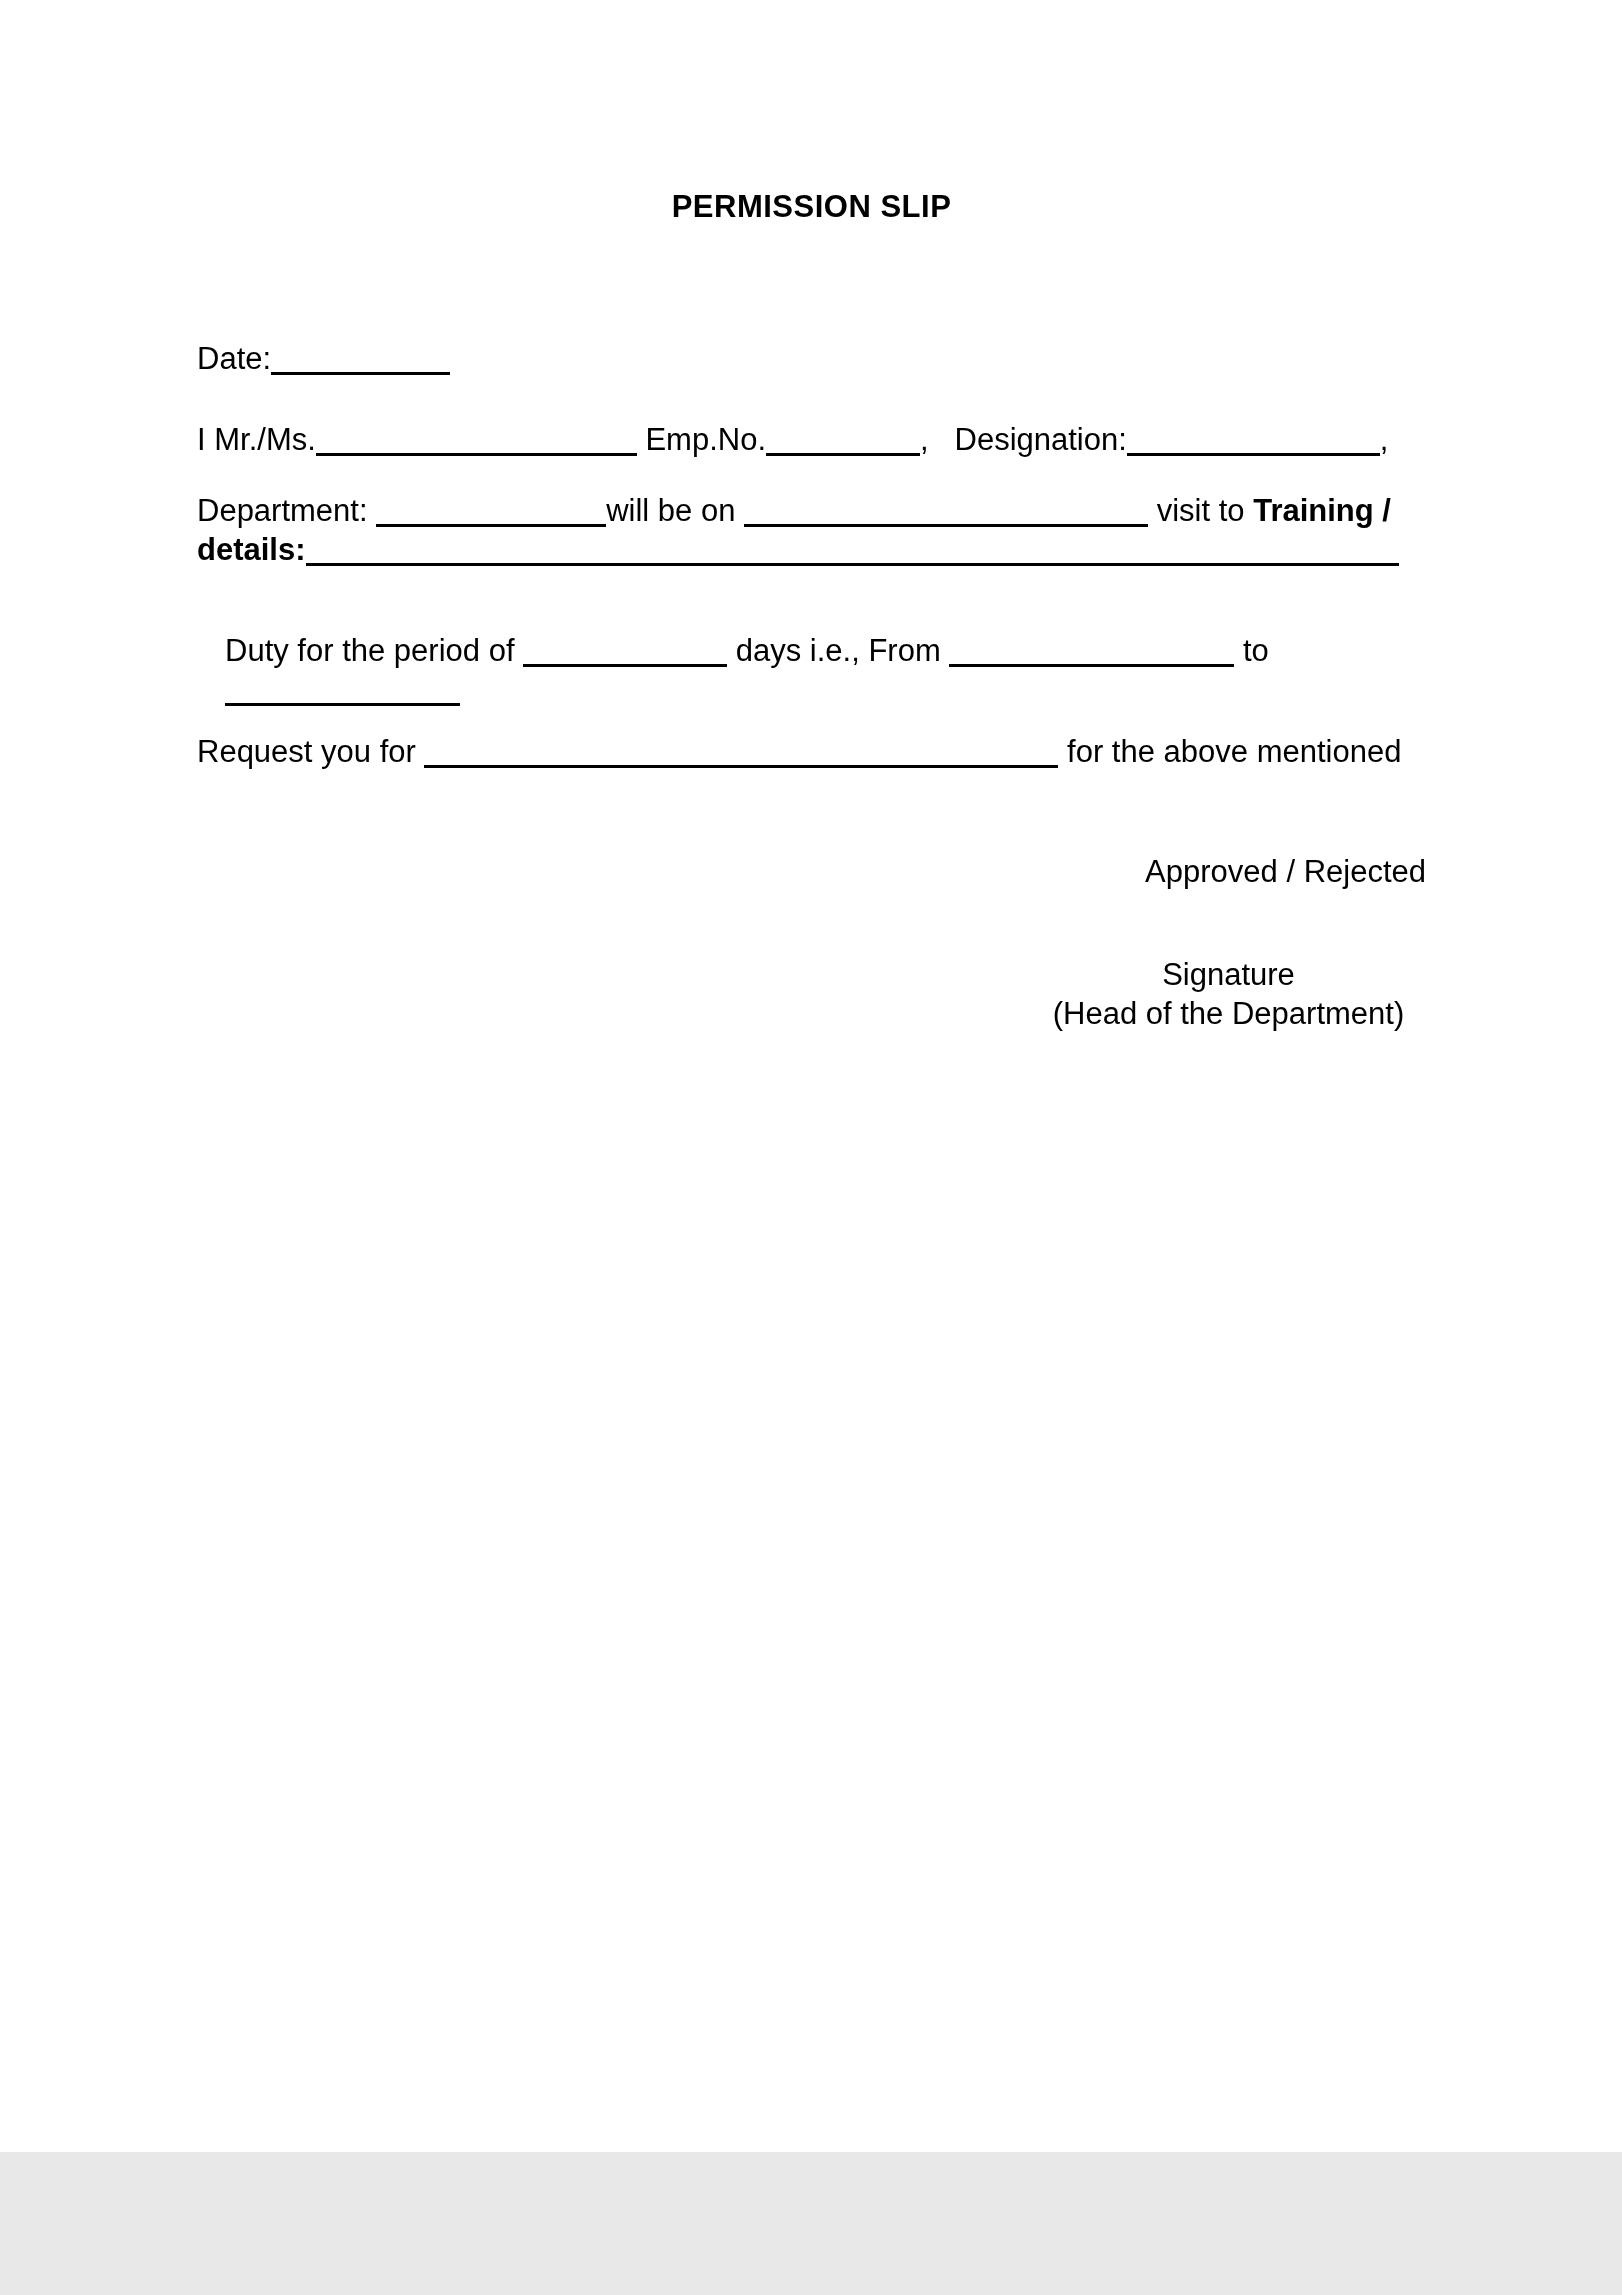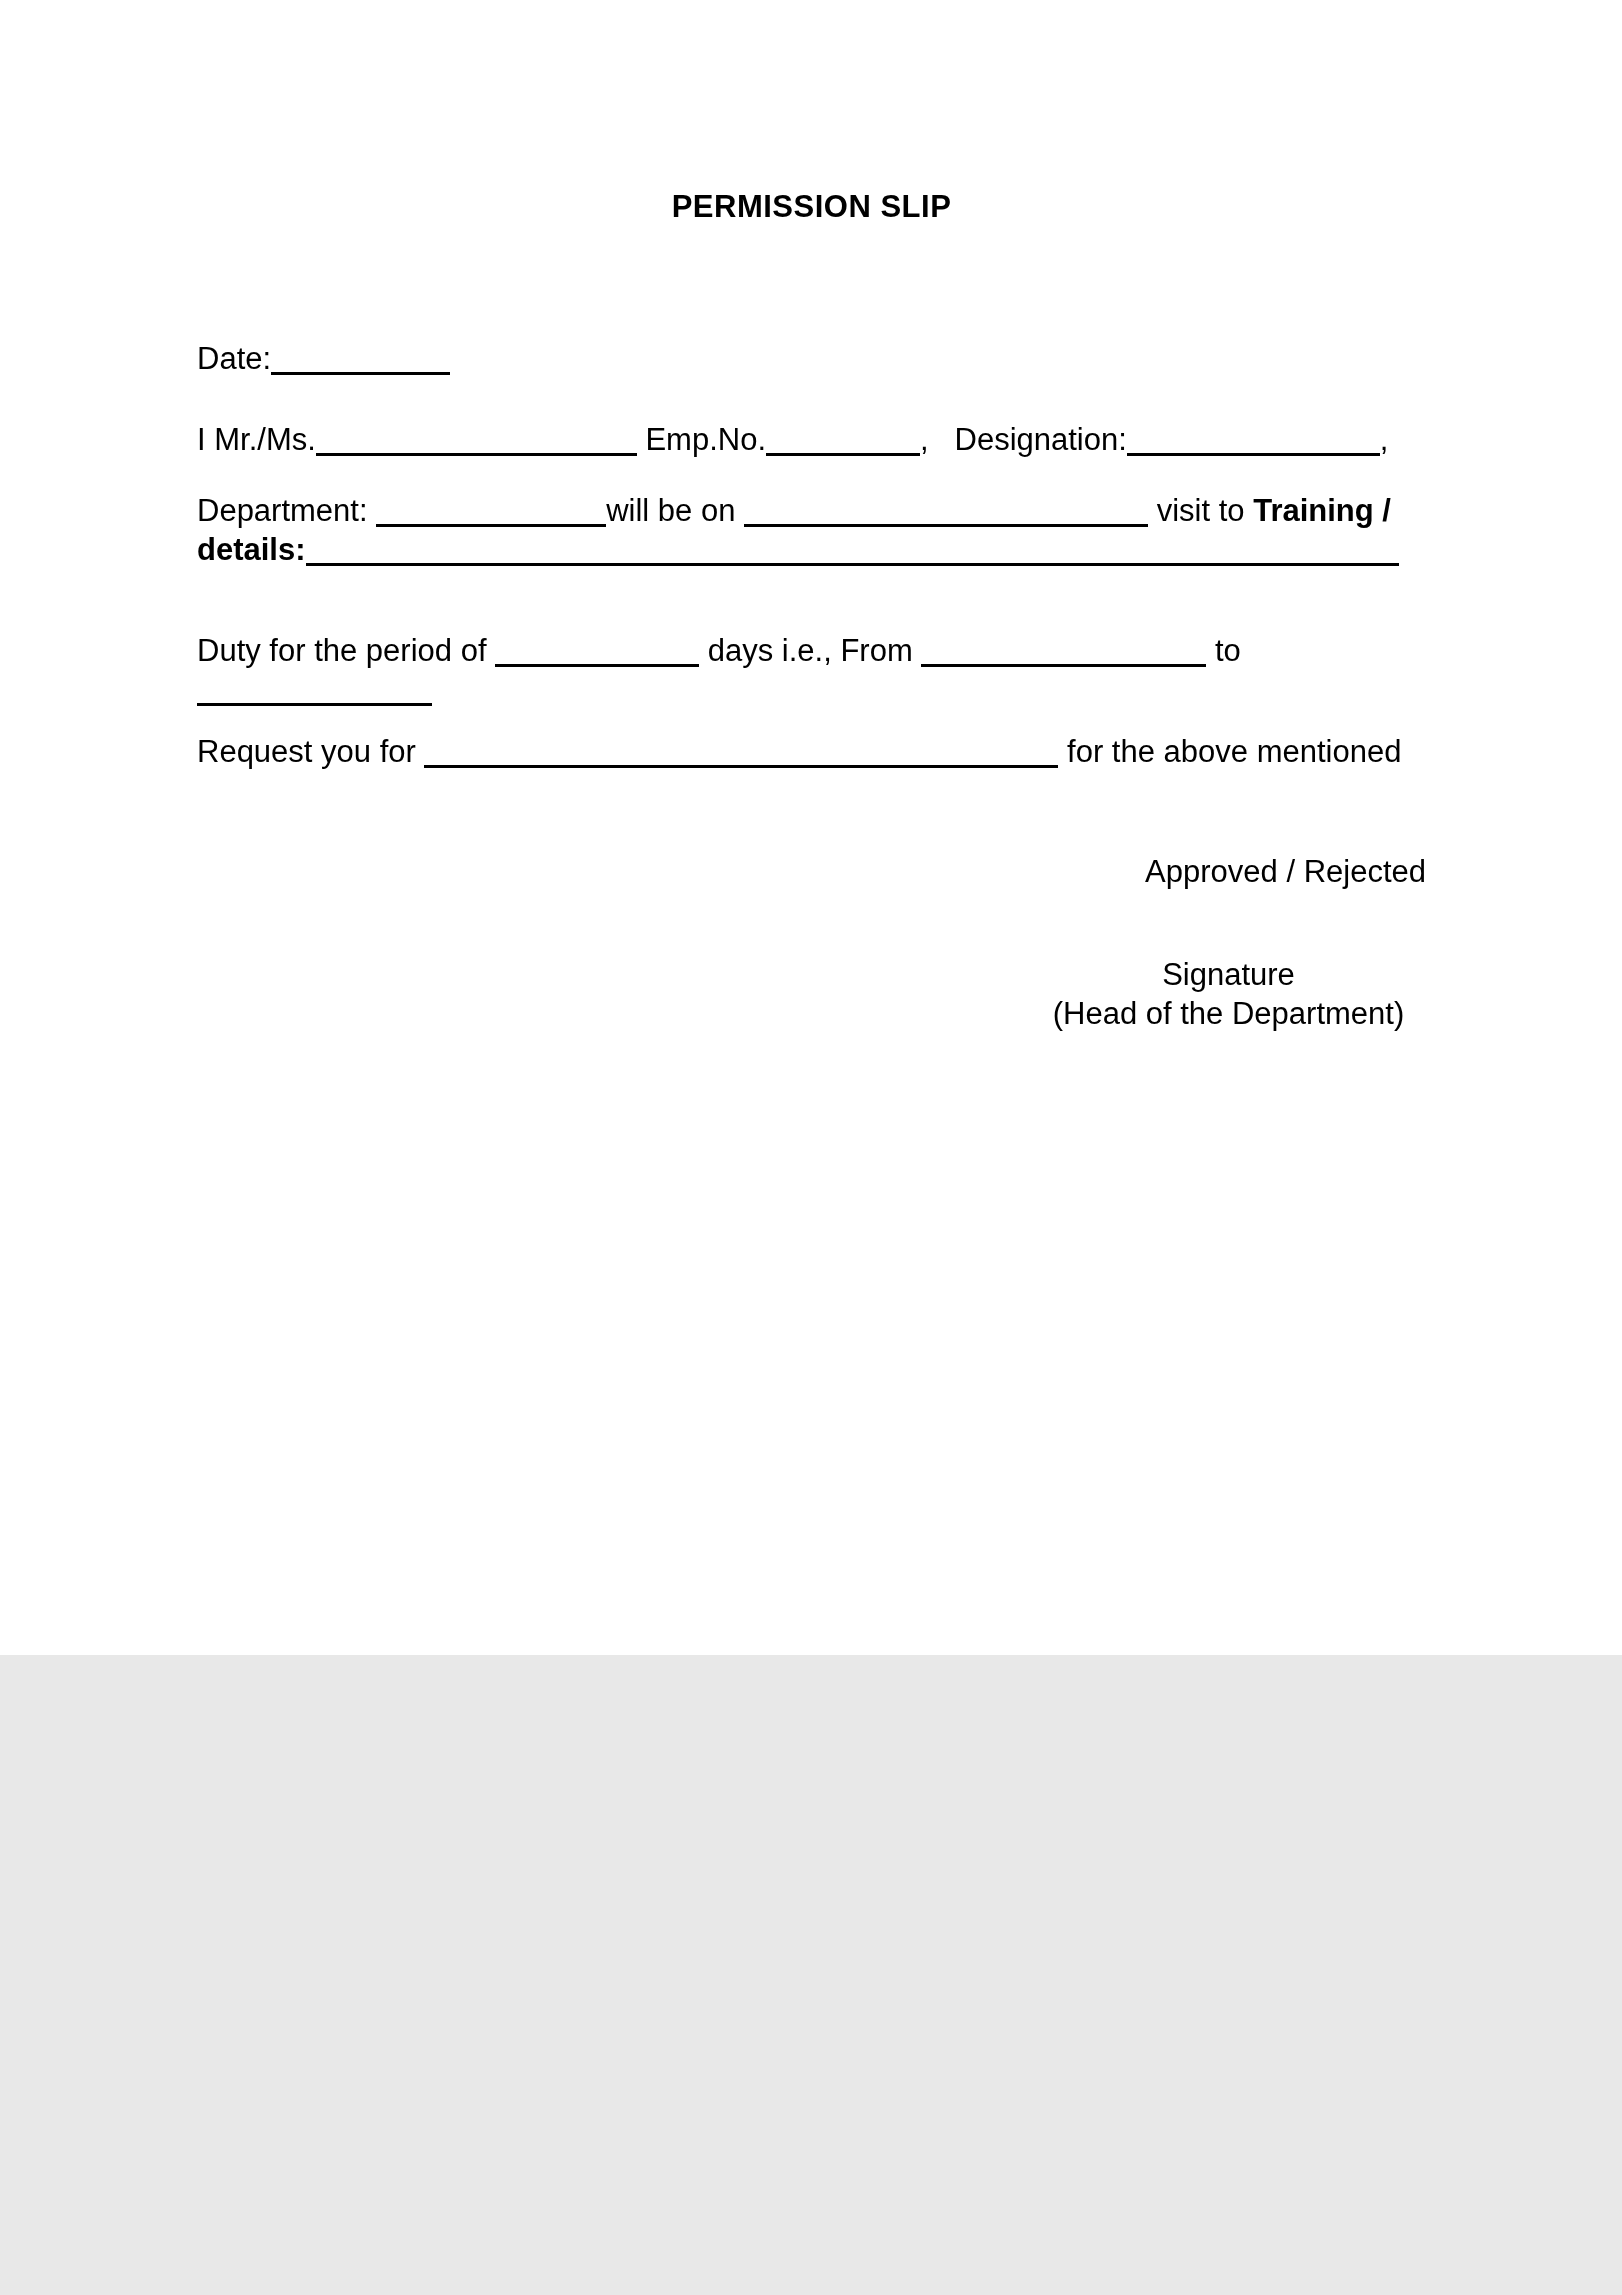--- a/index.html
+++ b/index.html
@@ -1,19 +1,19 @@
 <!DOCTYPE html>
 <html style="font-size:14.7px"><head>
 <meta charset="utf-8">
 <style>
   html, body { margin: 0; padding: 0; background: #e8e8e8; }
   .page {
     position: relative;
     width: 1623px;
-    height: 1655px;
+    height: 2152px;
     background: #ffffff;
     font-family: "Liberation Sans", sans-serif;
     font-size: 31px;
     color: #000000;
     overflow: hidden;
     margin: 0 auto;
   }
   .content { padding: 187px 197px 0 197px; }
   .title {
     margin: 0;
@@ -30,21 +30,21 @@
   .b { font-weight: bold; }
   .blank {
     display: inline-block;
     height: 0;
     border-bottom: 3.7px solid #000;
     margin-bottom: -6.4px;
   }
   .m-date    { margin-top: 113px; }
   .m-intro   { margin-top: 42px; }
   .m-dept    { margin-top: 32px; }
-  .m-duty    { margin-top: 62px; }
+  .m-duty    { margin-top: 62px; margin-left: 28px; }
   .m-request { margin-top: 23px; }
   .approval {
     margin-top: 81px;
     text-align: right;
     line-height: 39px;
   }
   .signature {
     margin-top: 64px;
     margin-left: auto;
     width: 395px;

